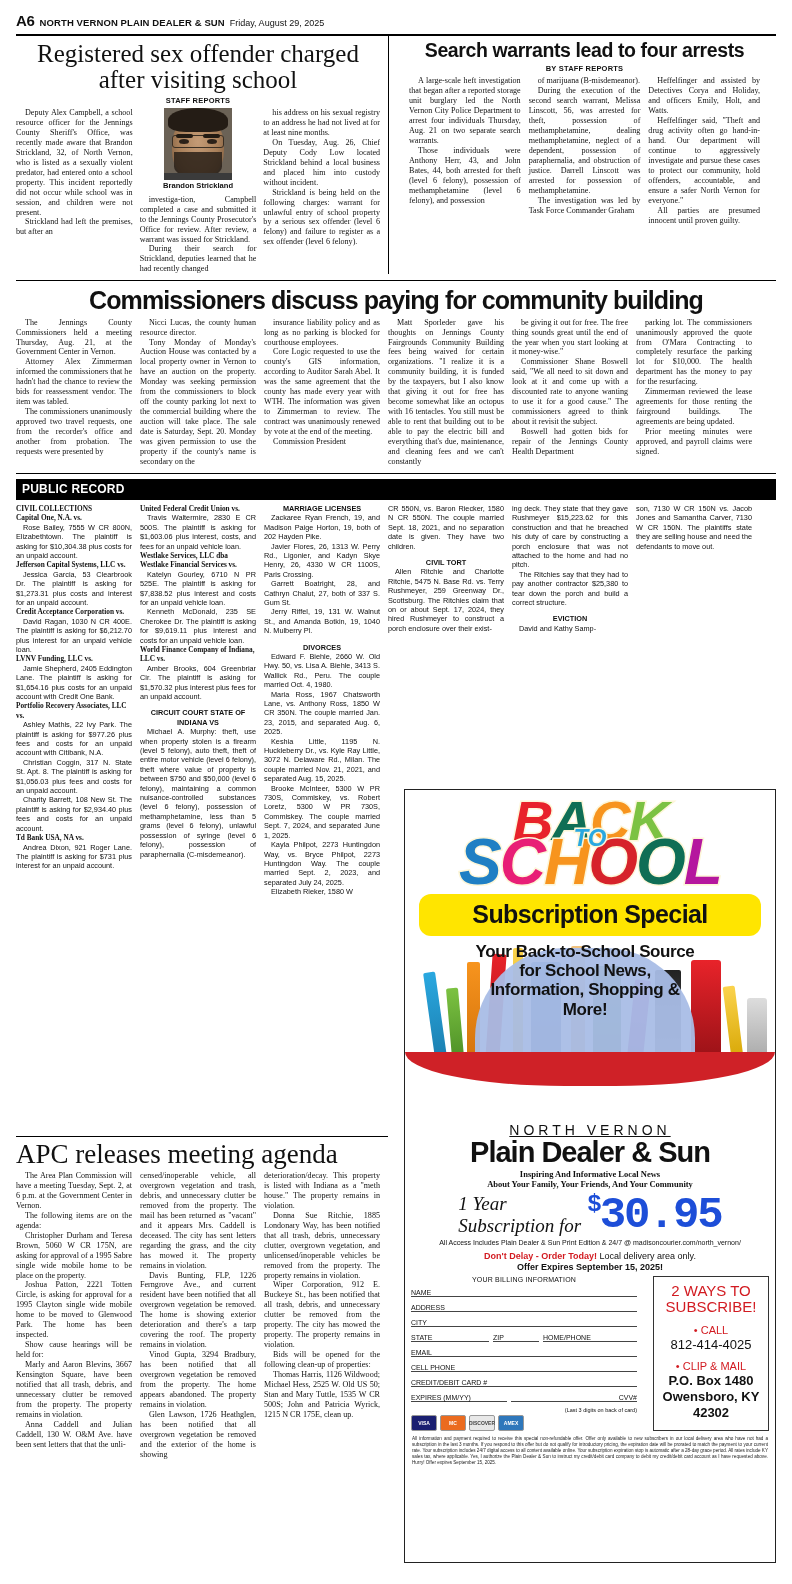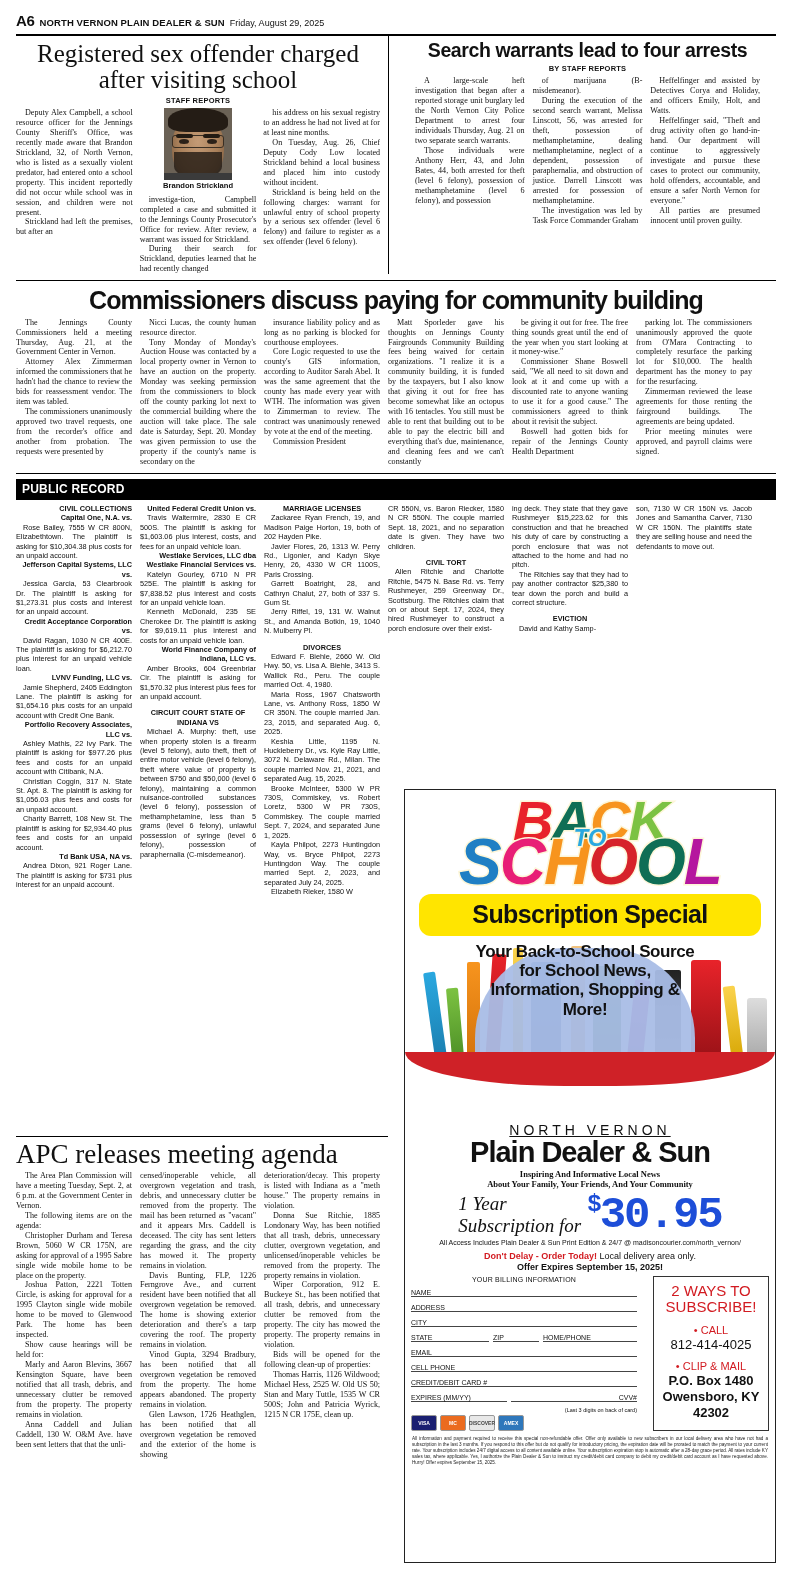--- a/index.html
+++ b/index.html
@@ -25,21 +25,21 @@
   .hl1 { font-family:"Liberation Serif", serif; font-weight:normal; text-align:center; line-height:1.04; }
   .byline { font-family:"Liberation Sans", sans-serif; font-weight:bold; font-size:7.5px;
             text-align:center; letter-spacing:0.2px; margin:4px 0 3px; }
   .body { font-size:8.1px; line-height:1.23; text-align:justify; hyphens:auto; }
   .body p { margin:0; text-indent:9px; }
   .body p.first { text-indent:9px; }
 
   
   .toprow { display:flex; gap:0; }
   .col-left  { width:372px; padding-right:8px; }
-  .col-right { width:372px; padding-left:26px; border-left:1px solid #000; }
+  .col-right { width:372px; padding-left:20px; border-left:1px solid #000; }
 
   .story1-head { font-size:25px; line-height:1.02; margin-top:5px; }
   .story1-cols { display:flex; gap:7px; margin-top:2px; }
   .s1c { width:118px; }
   .mug { width:68px; height:72px; margin:0 auto 2px; display:block; overflow:hidden;
          background:#6b6256; position:relative; }
   .mug .face { position:absolute; left:8px; top:6px; width:52px; height:66px;
                background:radial-gradient(ellipse at 50% 42%, #c49b76 0%, #a87f59 55%, #6d5038 100%);
                border-radius:48% 48% 44% 44%; }
   .mug .hair { position:absolute; left:4px; top:0; width:60px; height:24px;
@@ -66,21 +66,21 @@
   .story3-head { font-family:"Liberation Sans", sans-serif; font-weight:bold; font-size:25px;
                  text-align:center; letter-spacing:-0.9px; line-height:1.05; margin:6px 0 4px; }
   .story3-cols { display:flex; gap:8px; }
   .s3c { width:116px; }
 
   
   .pr-bar { background:#000; color:#fff; font-family:"Liberation Sans", sans-serif;
             font-weight:bold; font-size:12px; padding:3px 6px 4px; letter-spacing:0.2px; margin-top:5px;}
   .pr-wrap { display:flex; gap:8px; margin-top:4px; }
   .prc { width:116px; font-family:"Liberation Sans", sans-serif; font-size:7.3px; line-height:1.29; }
-  .prc .h { font-weight:bold; text-align:right; display:block; }
+  .prc .h { font-weight:bold; text-align:left; display:block;font-family:Liberation Serif, serif; }
   .prc p { margin:0; text-indent:7px; text-align:justify; }
   .prc .sect { font-weight:bold; text-align:center; display:block; margin-top:7px; }
 
   
   .apc-head { font-family:"Liberation Serif", serif; font-size:27px; line-height:1.0; margin:4px 0 3px; }
   .apc-cols { display:flex; gap:8px; }
   .apcc { width:116px; }
 
   
   .ad { position:absolute; left:404px; top:789px; width:372px; height:774px;

